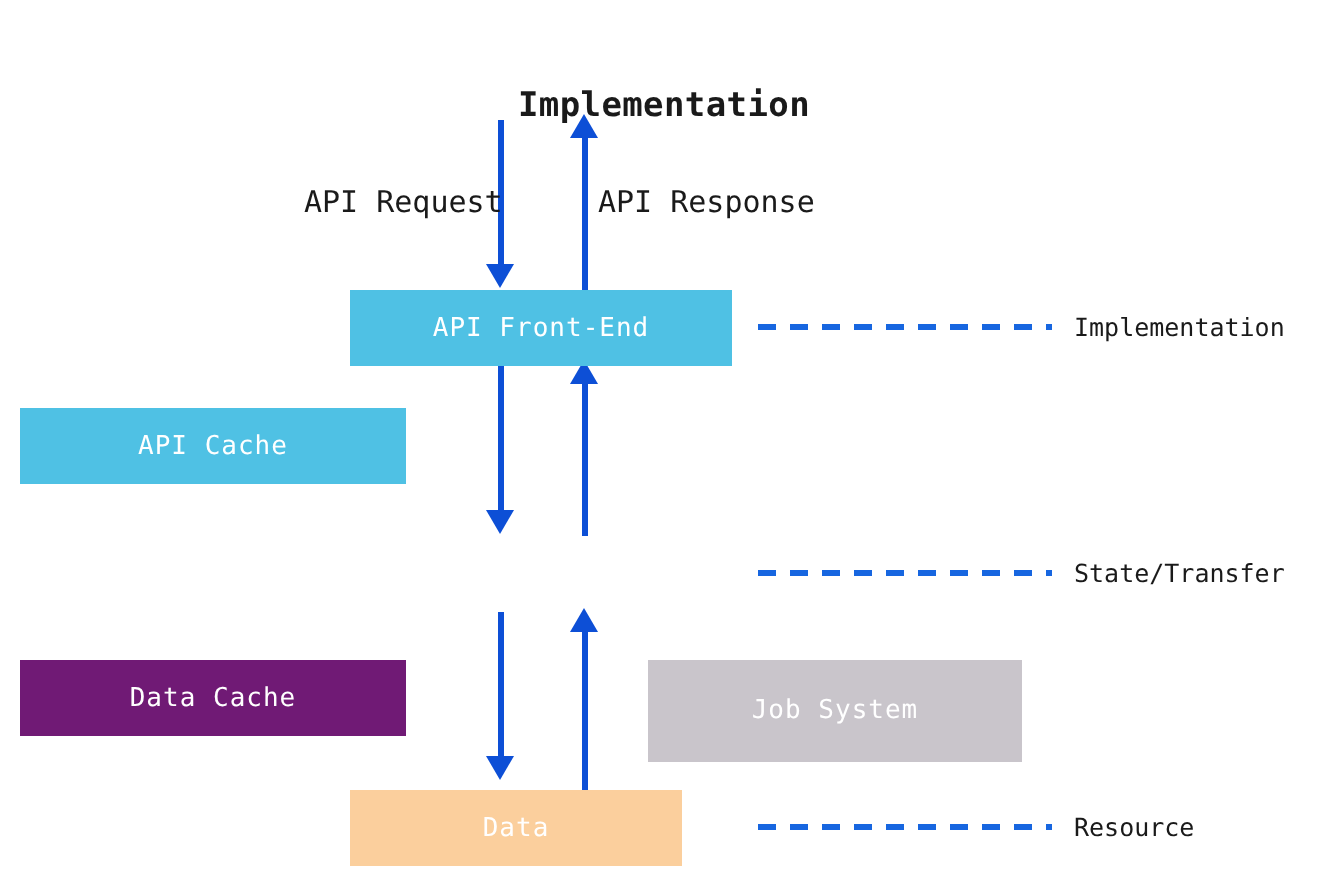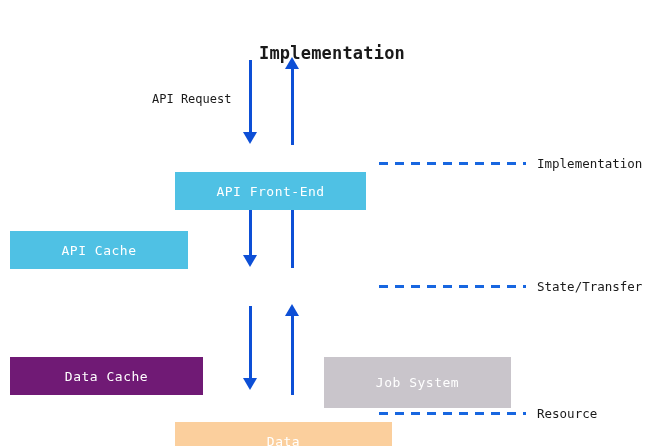--- a/index.html
+++ b/index.html
@@ -33,41 +33,40 @@
   .node {
     position: absolute;
     display: flex;
     align-items: center;
     justify-content: center;
     font-family: "DejaVu Sans Mono", "Liberation Mono", monospace;
     font-size: 13px;
     color: #ffffff;
     letter-spacing: 0.5px;
     box-sizing: border-box;
-    margin-top: 27px;
   }
   .node-label {
     pointer-events: none;
   }
   
   .n-frontend {
     left: 175px; top: 145px; width: 191px; height: 38px;
     background: #4fc1e4;
   }
   .n-business {
     left: 175px; top: 268px; width: 191px; height: 38px;
     background: #fbcf9d;
   }
   .n-data {
-    left: 175px; top: 395px; width: 217px; height: 38px;
+    left: 175px; top: 395px; width: 166px; height: 38px;
     background: #fbcf9d;
   }
   
   .n-apicache {
-    left: 10px; top: 204px; width: 178px; height: 38px;
+    left: 10px; top: 204px; width: 193px; height: 38px;
     background: #4fc1e4;
   }
   .n-datacache {
     left: 10px; top: 330px; width: 193px; height: 38px;
     background: #701a75;
   }
   .n-jobsystem {
     left: 324px; top: 330px; width: 187px; height: 51px;
     background: #c9c5cb;
   }
@@ -107,21 +106,21 @@
   
   .al-req-low   { left: 249px; top: 306px; height: 74px; }
   .ah-req-low   { left: 243px; top: 378px; }
   .al-resp-low  { left: 291px; top: 316px; height: 79px; }
   .ah-resp-low  { left: 285px; top: 304px; }
 
   
   .flow-label {
     position: absolute;
     font-family: "DejaVu Sans Mono", "Liberation Mono", monospace;
-    font-size: 12px;
+    font-size: 15px;
     color: #1a1a1a;
     white-space: nowrap;
   }
   .fl-request  { left: 152px; top: 92px;  }
   .fl-response { left: 299px; top: 92px;  }
 
   
   .dashed {
     position: absolute;
     left: 379px;
@@ -153,20 +152,21 @@
 <div id="stage">
 
   <div class="title">Implementation</div>
 
   <div class="arrow-line al-req-top"></div>
   <div class="arrow-head down ah-req-top"></div>
   <div class="arrow-line al-resp-top"></div>
   <div class="arrow-head up ah-resp-top"></div>
 
   <div class="flow-label fl-request">API Request</div>
+  <div class="flow-label fl-response">API Response</div>
 
   <div class="arrow-line al-req-mid"></div>
   <div class="arrow-head down ah-req-mid"></div>
   <div class="arrow-line al-resp-mid"></div>
   <div class="arrow-head up ah-resp-mid"></div>
 
   <div class="arrow-line al-req-low"></div>
   <div class="arrow-head down ah-req-low"></div>
   <div class="arrow-line al-resp-low"></div>
   <div class="arrow-head up ah-resp-low"></div>

